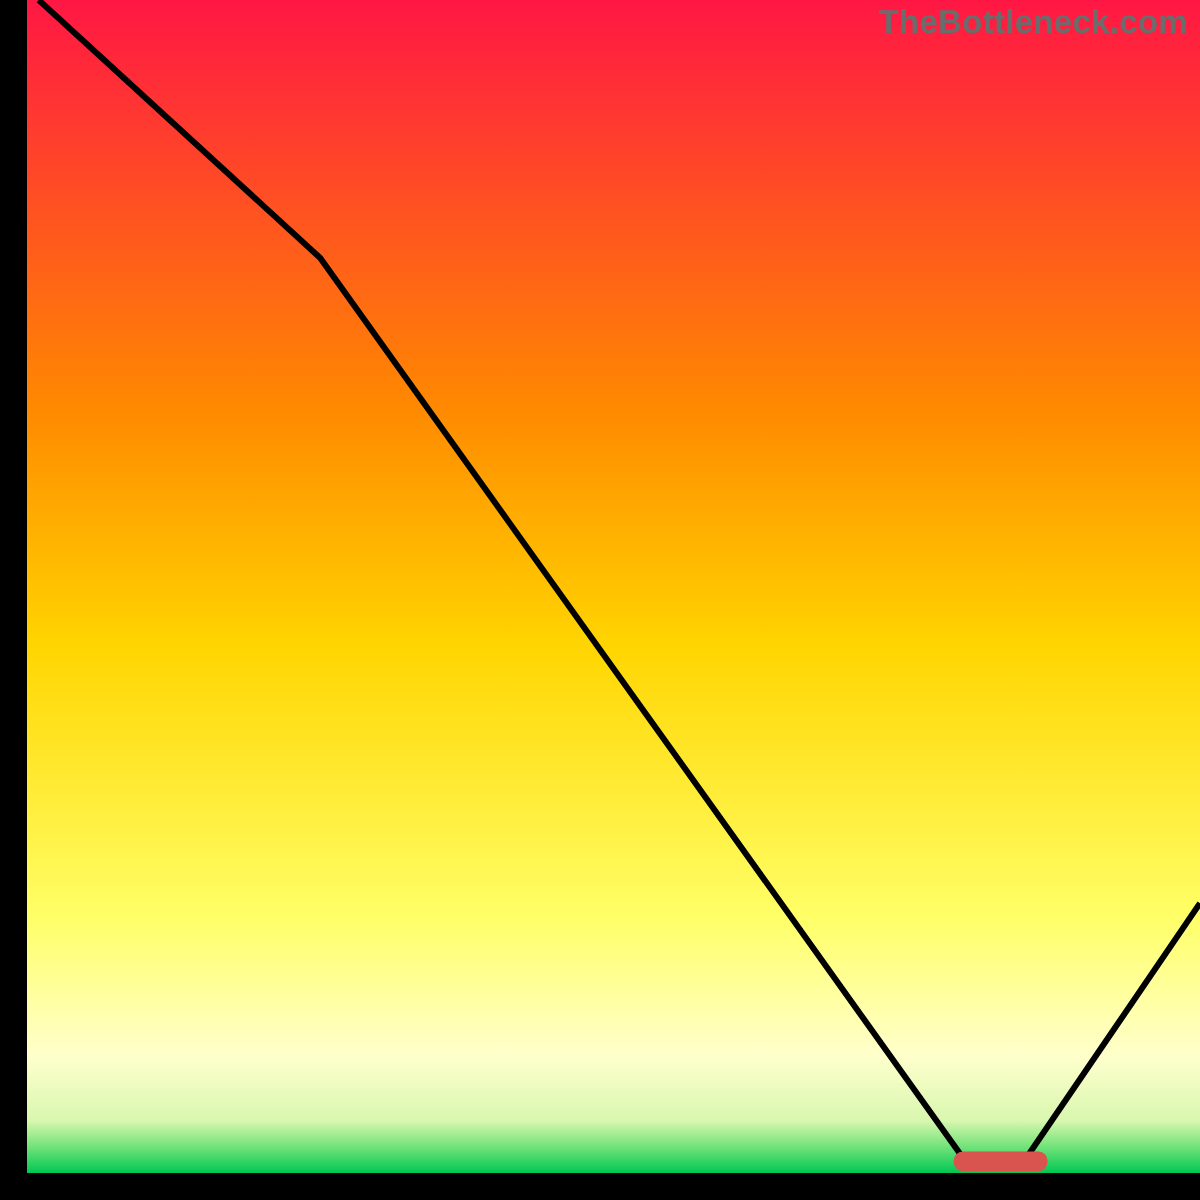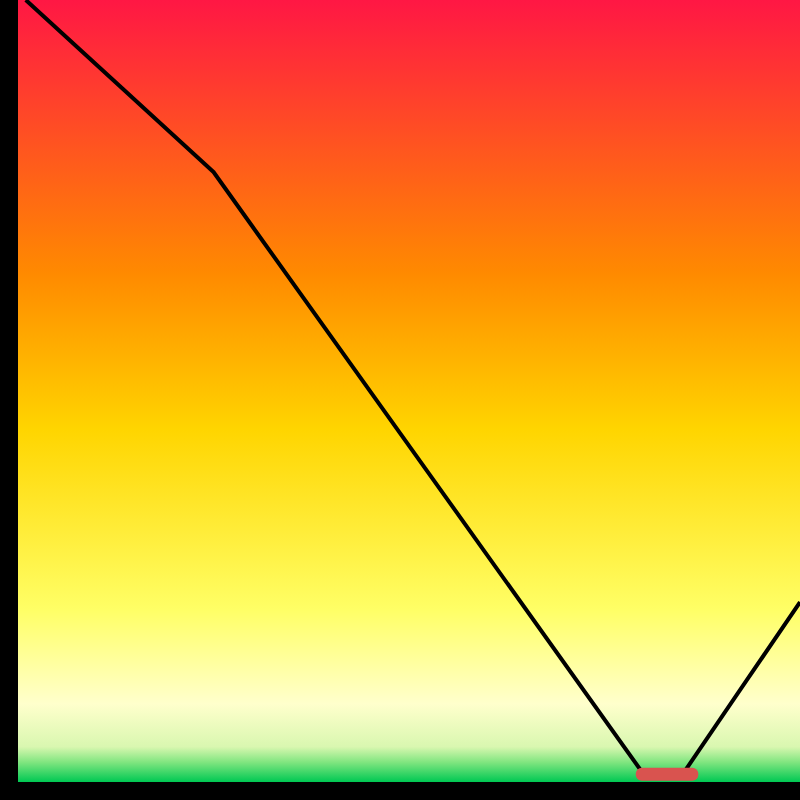--- a/index.html
+++ b/index.html
@@ -57,13 +57,14 @@
     <rect id="plot-bg" x="18" y="0" width="782" height="782" fill="url(#bg-grad)"></rect>
 
     <path id="curve" fill="none" stroke="#000000" stroke-width="4" clip-path="url(#plot-clip)" d="M 25.8 0.0 Q 25.8 0.0 119.7 86.0 T 213.5 172.0 Q 213.5 172.0 428.6 473.1 T 643.6 774.2 Q 643.6 774.2 663.1 774.2 T 682.7 774.2 Q 682.7 774.2 741.3 688.2 T 800.0 602.1"></path>
 
     <rect id="marker" rx="6" ry="6" fill="#d9534f" x="635.78" y="767.68" width="62.56000000000006" height="13"></rect>
 
     <rect id="axis-left" fill="#000000" x="0" y="0" width="18" height="800"></rect>
     <rect id="axis-bottom" fill="#000000" x="0" y="782" width="800" height="18"></rect>
   </svg>
 
+  <div class="attribution">TheBottleneck.com</div>
 </div>
 
 </body></html>

